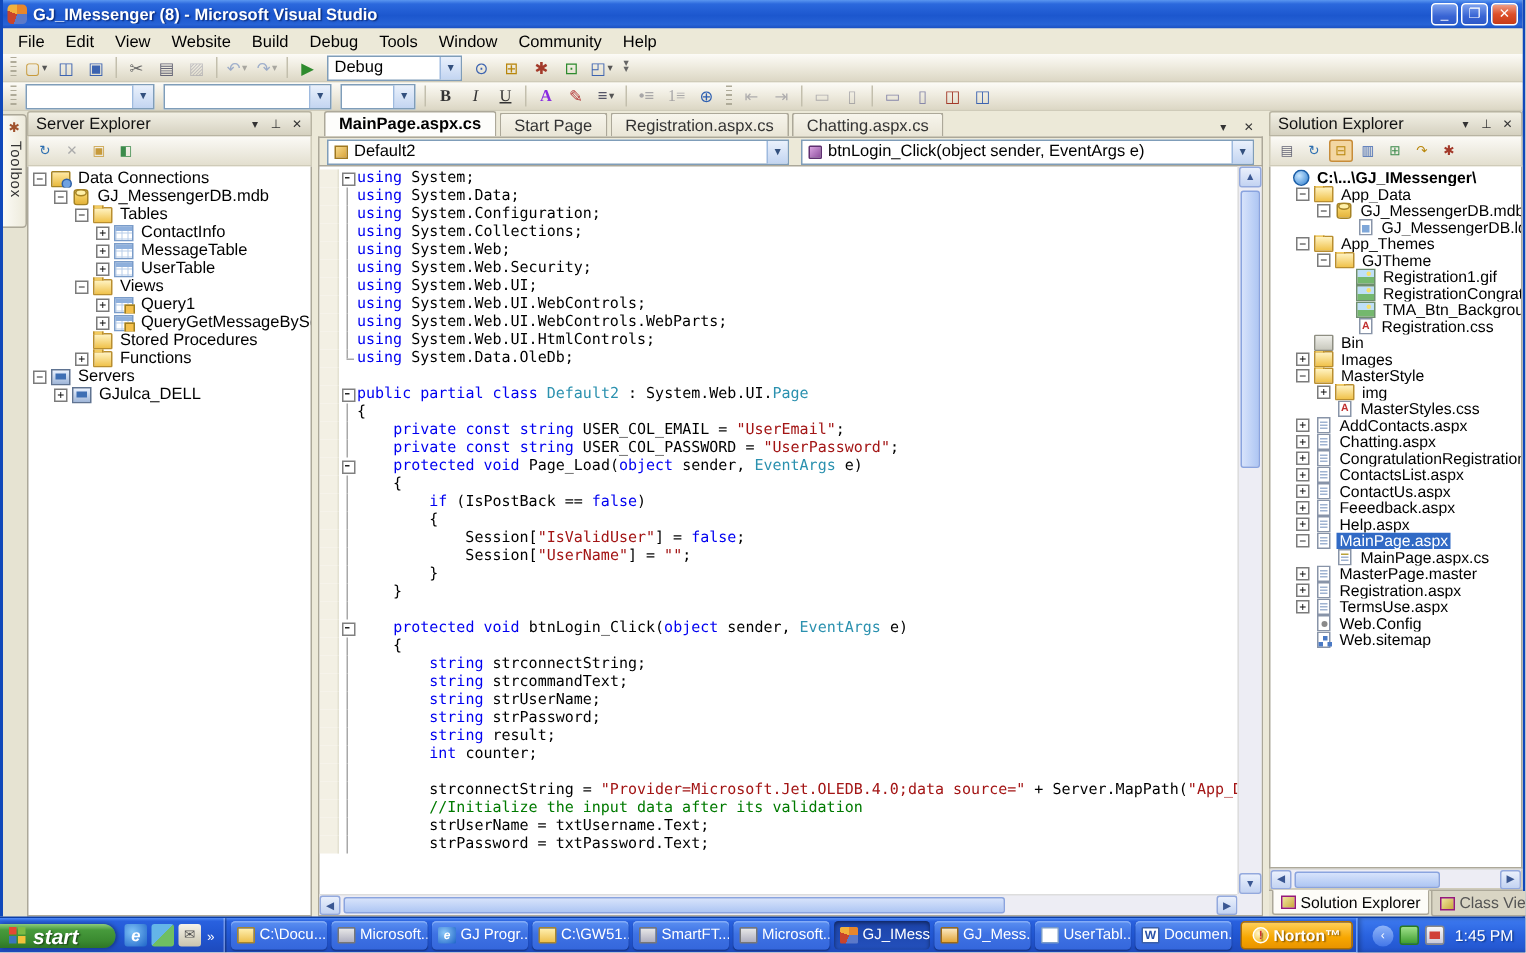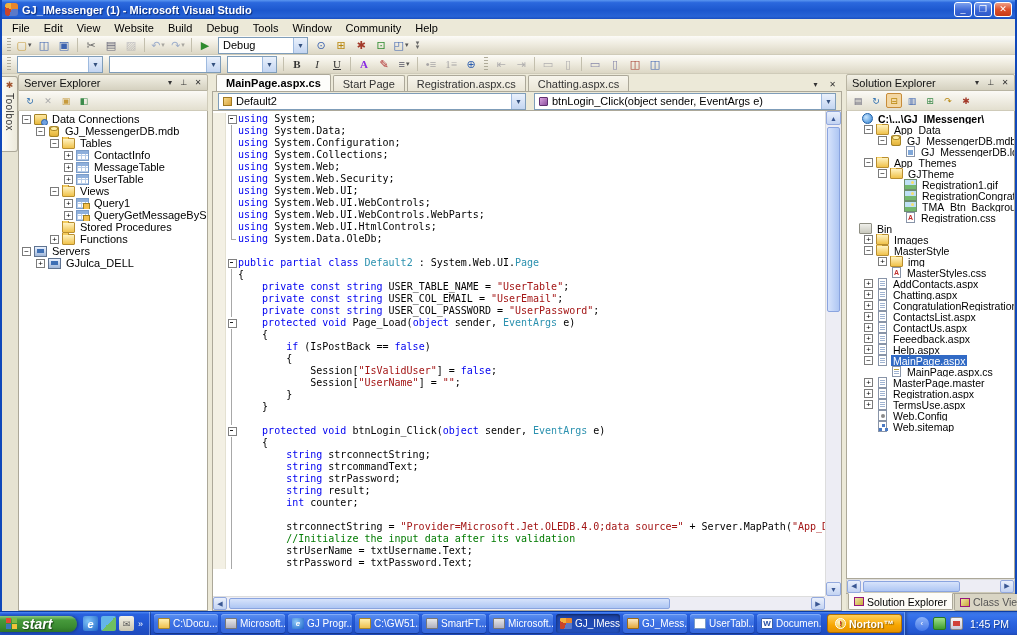--- a/index.html
+++ b/index.html
@@ -150,21 +150,21 @@
   .clock{color:#fff;font-size:10.5px;margin-left:3px;white-space:nowrap;text-shadow:1px 1px 1px #123C8E;}
 </style>
 </head>
 <body>
 
 <div class="screen">
   <div class="app">
 
     <div class="titlebar">
       <span class="appicon"></span>
-      <span class="title">GJ_IMessenger (1) - Microsoft Visual Studio</span>
+      <span class="title">GJ_IMessenger (8) - Microsoft Visual Studio</span>
       <span class="winbtn">_</span>
       <span class="winbtn">❐</span>
       <span class="winbtn close">✕</span>
     </div>
 
     <div class="menubar" id="menubar">
         <span class="menuitem">File</span>
         <span class="menuitem">Edit</span>
         <span class="menuitem">View</span>
         <span class="menuitem">Website</span>
@@ -431,36 +431,36 @@
               <div class="code-line"><span class="mgn"></span><span class="out o-line"></span><span><span class="k">using</span><span class="p"> System.Web;</span></span></div>
               <div class="code-line"><span class="mgn"></span><span class="out o-line"></span><span><span class="k">using</span><span class="p"> System.Web.Security;</span></span></div>
               <div class="code-line"><span class="mgn"></span><span class="out o-line"></span><span><span class="k">using</span><span class="p"> System.Web.UI;</span></span></div>
               <div class="code-line"><span class="mgn"></span><span class="out o-line"></span><span><span class="k">using</span><span class="p"> System.Web.UI.WebControls;</span></span></div>
               <div class="code-line"><span class="mgn"></span><span class="out o-line"></span><span><span class="k">using</span><span class="p"> System.Web.UI.WebControls.WebParts;</span></span></div>
               <div class="code-line"><span class="mgn"></span><span class="out o-line"></span><span><span class="k">using</span><span class="p"> System.Web.UI.HtmlControls;</span></span></div>
               <div class="code-line"><span class="mgn"></span><span class="out o-end"></span><span><span class="k">using</span><span class="p"> System.Data.OleDb;</span></span></div>
               <div class="code-line"><span class="mgn"></span><span class="out"></span><span></span></div>
               <div class="code-line"><span class="mgn"></span><span class="out o-box"></span><span><span class="k">public</span><span class="p"> </span><span class="k">partial</span><span class="p"> </span><span class="k">class</span><span class="p"> </span><span class="t">Default2</span><span class="p"> : System.Web.UI.</span><span class="t">Page</span></span></div>
               <div class="code-line"><span class="mgn"></span><span class="out o-line"></span><span><span class="p">{</span></span></div>
-              <div class="code-line"><span class="mgn"></span><span class="out o-line"></span><span><span class="p">    </span><span class="k">private</span><span class="p"> </span><span class="k">const</span><span class="p"> </span><span class="k">string</span><span class="p"> USER_TABLE_NAME = </span><span class="s">"UserTable"</span><span class="p">;</span></span></div>
               <div class="code-line"><span class="mgn"></span><span class="out o-line"></span><span><span class="p">    </span><span class="k">private</span><span class="p"> </span><span class="k">const</span><span class="p"> </span><span class="k">string</span><span class="p"> USER_COL_EMAIL = </span><span class="s">"UserEmail"</span><span class="p">;</span></span></div>
               <div class="code-line"><span class="mgn"></span><span class="out o-line"></span><span><span class="p">    </span><span class="k">private</span><span class="p"> </span><span class="k">const</span><span class="p"> </span><span class="k">string</span><span class="p"> USER_COL_PASSWORD = </span><span class="s">"UserPassword"</span><span class="p">;</span></span></div>
               <div class="code-line"><span class="mgn"></span><span class="out o-box"></span><span><span class="p">    </span><span class="k">protected</span><span class="p"> </span><span class="k">void</span><span class="p"> Page_Load(</span><span class="k">object</span><span class="p"> sender, </span><span class="t">EventArgs</span><span class="p"> e)</span></span></div>
               <div class="code-line"><span class="mgn"></span><span class="out o-line"></span><span><span class="p">    {</span></span></div>
               <div class="code-line"><span class="mgn"></span><span class="out o-line"></span><span><span class="p">        </span><span class="k">if</span><span class="p"> (IsPostBack == </span><span class="k">false</span><span class="p">)</span></span></div>
               <div class="code-line"><span class="mgn"></span><span class="out o-line"></span><span><span class="p">        {</span></span></div>
               <div class="code-line"><span class="mgn"></span><span class="out o-line"></span><span><span class="p">            Session[</span><span class="s">"IsValidUser"</span><span class="p">] = </span><span class="k">false</span><span class="p">;</span></span></div>
               <div class="code-line"><span class="mgn"></span><span class="out o-line"></span><span><span class="p">            Session[</span><span class="s">"UserName"</span><span class="p">] = </span><span class="s">""</span><span class="p">;</span></span></div>
               <div class="code-line"><span class="mgn"></span><span class="out o-line"></span><span><span class="p">        }</span></span></div>
               <div class="code-line"><span class="mgn"></span><span class="out o-line"></span><span><span class="p">    }</span></span></div>
               <div class="code-line"><span class="mgn"></span><span class="out o-line"></span><span></span></div>
               <div class="code-line"><span class="mgn"></span><span class="out o-box"></span><span><span class="p">    </span><span class="k">protected</span><span class="p"> </span><span class="k">void</span><span class="p"> btnLogin_Click(</span><span class="k">object</span><span class="p"> sender, </span><span class="t">EventArgs</span><span class="p"> e)</span></span></div>
               <div class="code-line"><span class="mgn"></span><span class="out o-line"></span><span><span class="p">    {</span></span></div>
               <div class="code-line"><span class="mgn"></span><span class="out o-line"></span><span><span class="p">        </span><span class="k">string</span><span class="p"> strconnectString;</span></span></div>
               <div class="code-line"><span class="mgn"></span><span class="out o-line"></span><span><span class="p">        </span><span class="k">string</span><span class="p"> strcommandText;</span></span></div>
+              <div class="code-line"><span class="mgn"></span><span class="out o-line"></span><span><span class="p">        </span><span class="k">string</span><span class="p"> strUserName;</span></span></div>
               <div class="code-line"><span class="mgn"></span><span class="out o-line"></span><span><span class="p">        </span><span class="k">string</span><span class="p"> strPassword;</span></span></div>
               <div class="code-line"><span class="mgn"></span><span class="out o-line"></span><span><span class="p">        </span><span class="k">string</span><span class="p"> result;</span></span></div>
               <div class="code-line"><span class="mgn"></span><span class="out o-line"></span><span><span class="p">        </span><span class="k">int</span><span class="p"> counter;</span></span></div>
               <div class="code-line"><span class="mgn"></span><span class="out o-line"></span><span></span></div>
               <div class="code-line"><span class="mgn"></span><span class="out o-line"></span><span><span class="p">        strconnectString = </span><span class="s">"Provider=Microsoft.Jet.OLEDB.4.0;data source="</span><span class="p"> + Server.MapPath(</span><span class="s">"App_Data/GJ_M</span></span></div>
               <div class="code-line"><span class="mgn"></span><span class="out o-line"></span><span><span class="p">        </span><span class="c">//Initialize the input data after its validation</span></span></div>
               <div class="code-line"><span class="mgn"></span><span class="out o-line"></span><span><span class="p">        strUserName = txtUsername.Text;</span></span></div>
               <div class="code-line"><span class="mgn"></span><span class="out o-line"></span><span><span class="p">        strPassword = txtPassword.Text;</span></span></div>
             </div>
           <div class="vscroll">
@@ -539,21 +539,21 @@
             <div class="trow" style="height: 11px; padding-left: 45px;">
               <span class="exp none">+</span>
               <span class="ico i-img"></span>
               <span class="lbl">TMA_Btn_Background.gif</span>
             </div>
             <div class="trow" style="height: 11px; padding-left: 45px;">
               <span class="exp none">+</span>
               <span class="ico i-css"></span>
               <span class="lbl">Registration.css</span>
             </div>
-            <div class="trow" style="height: 11px; ">
+            <div class="trow" style="height: 11px; padding-left: 17px;">
               <span class="exp none">+</span>
               <span class="ico i-folder-gray"></span>
               <span class="lbl">Bin</span>
             </div>
             <div class="trow" style="height: 11px; padding-left: 17px;">
               <span class="exp">+</span>
               <span class="ico i-folder"></span>
               <span class="lbl">Images</span>
             </div>
             <div class="trow" style="height: 11px; padding-left: 17px;">

